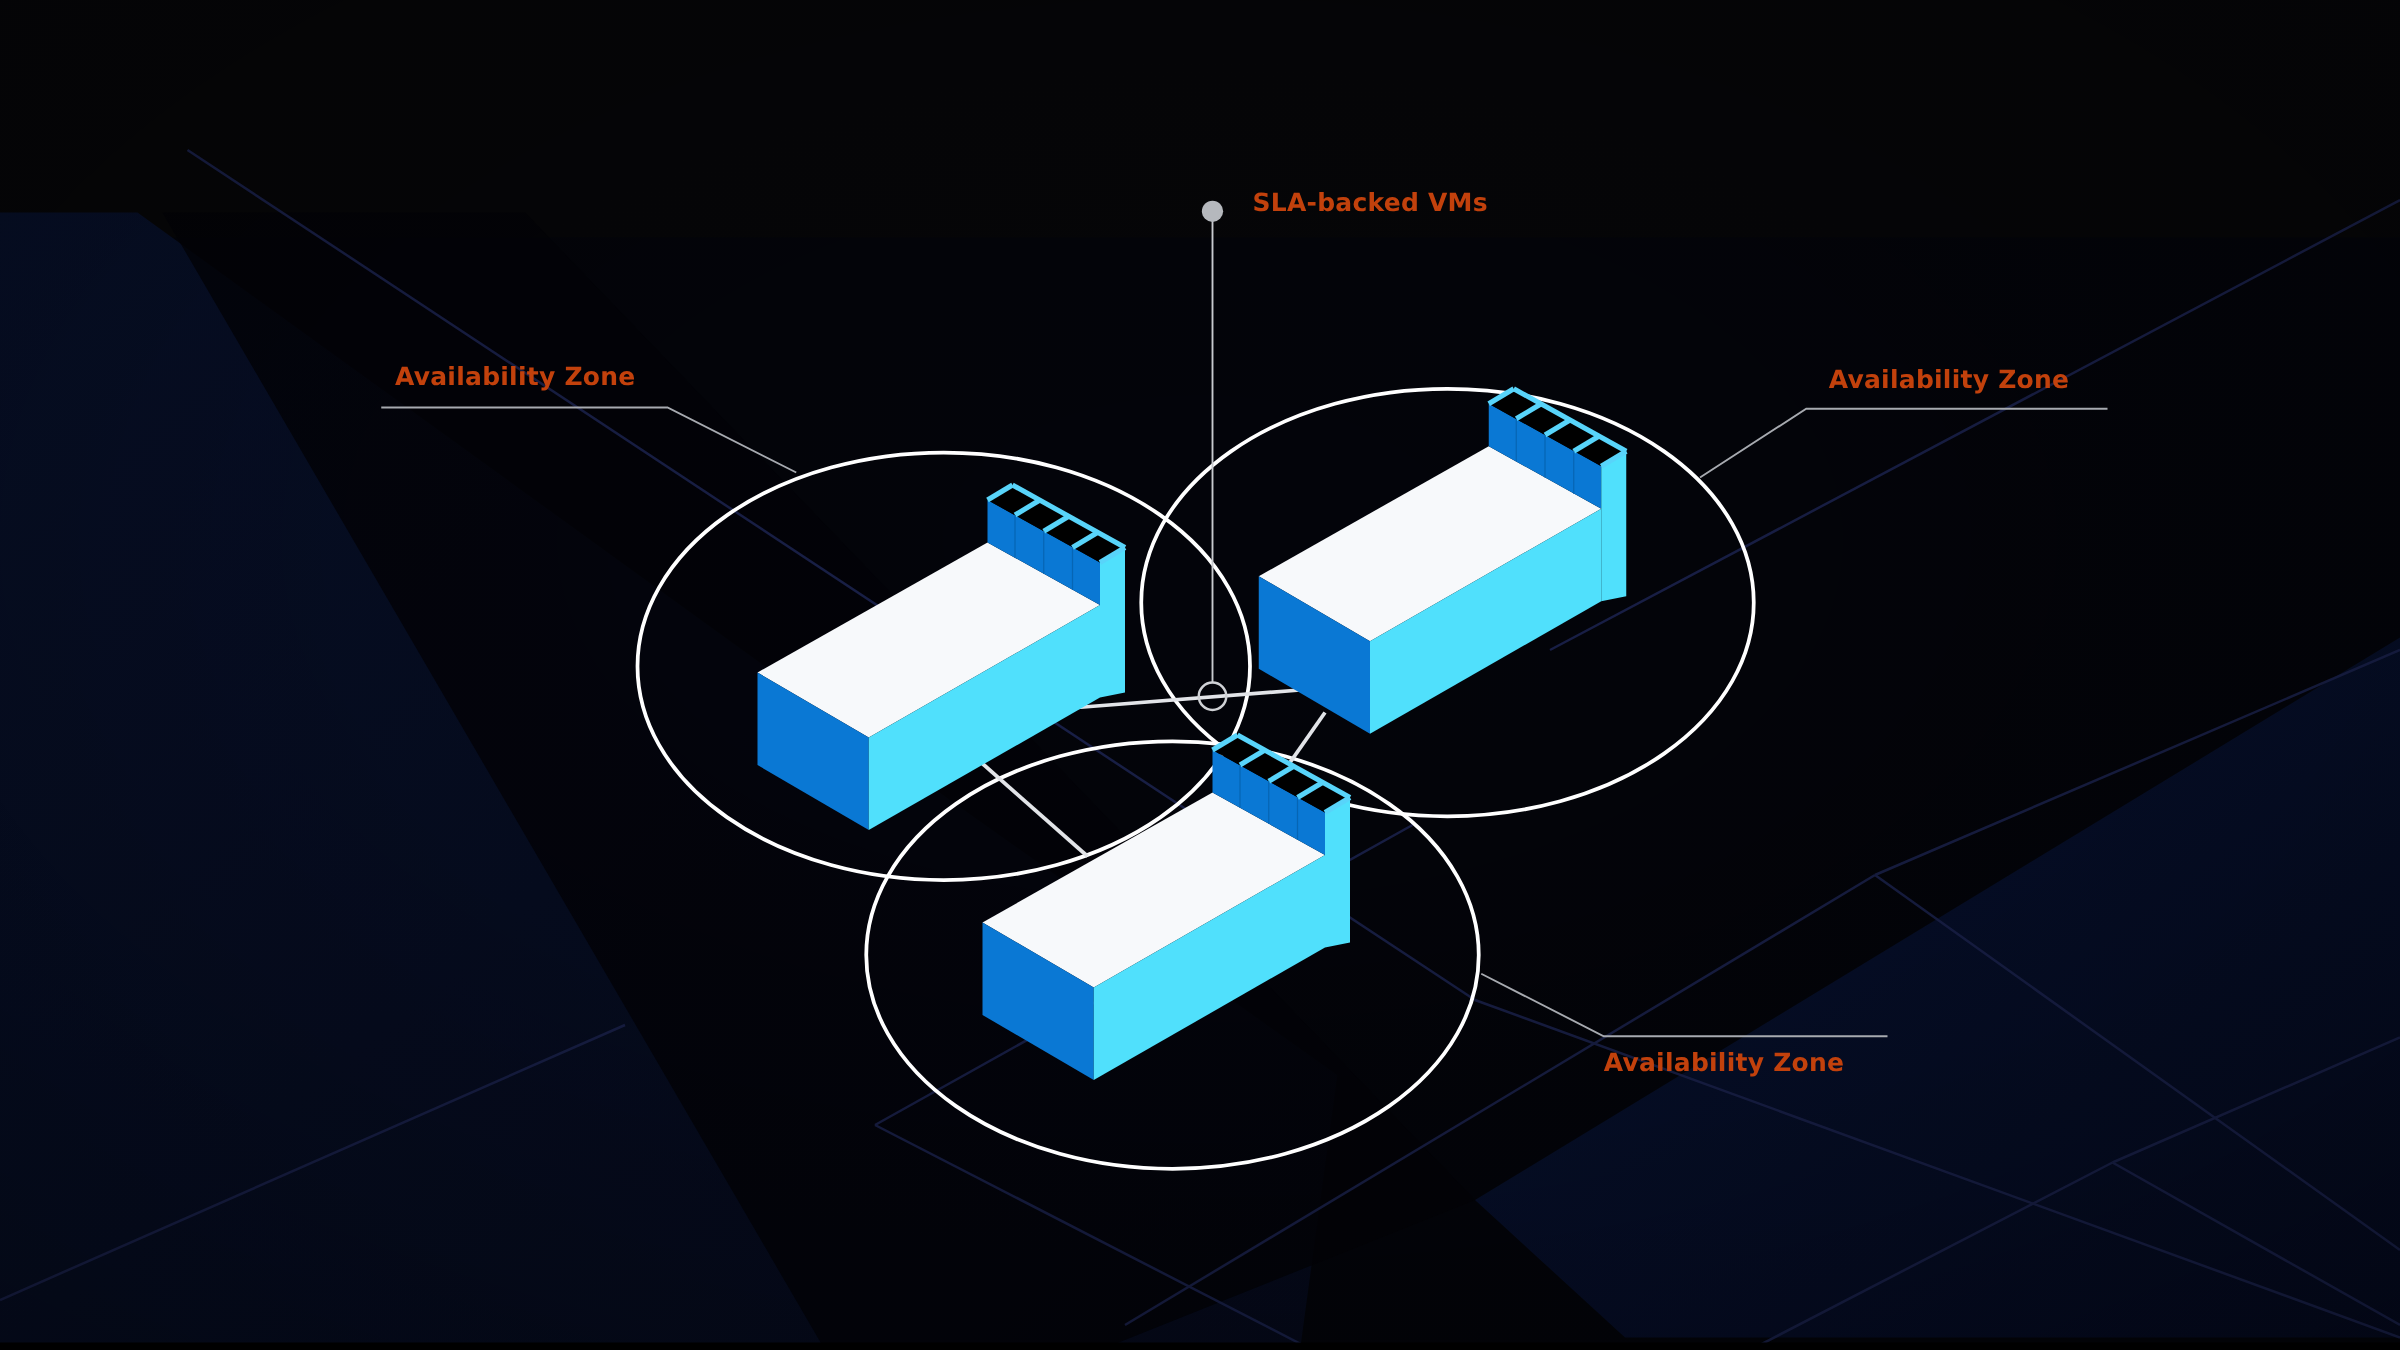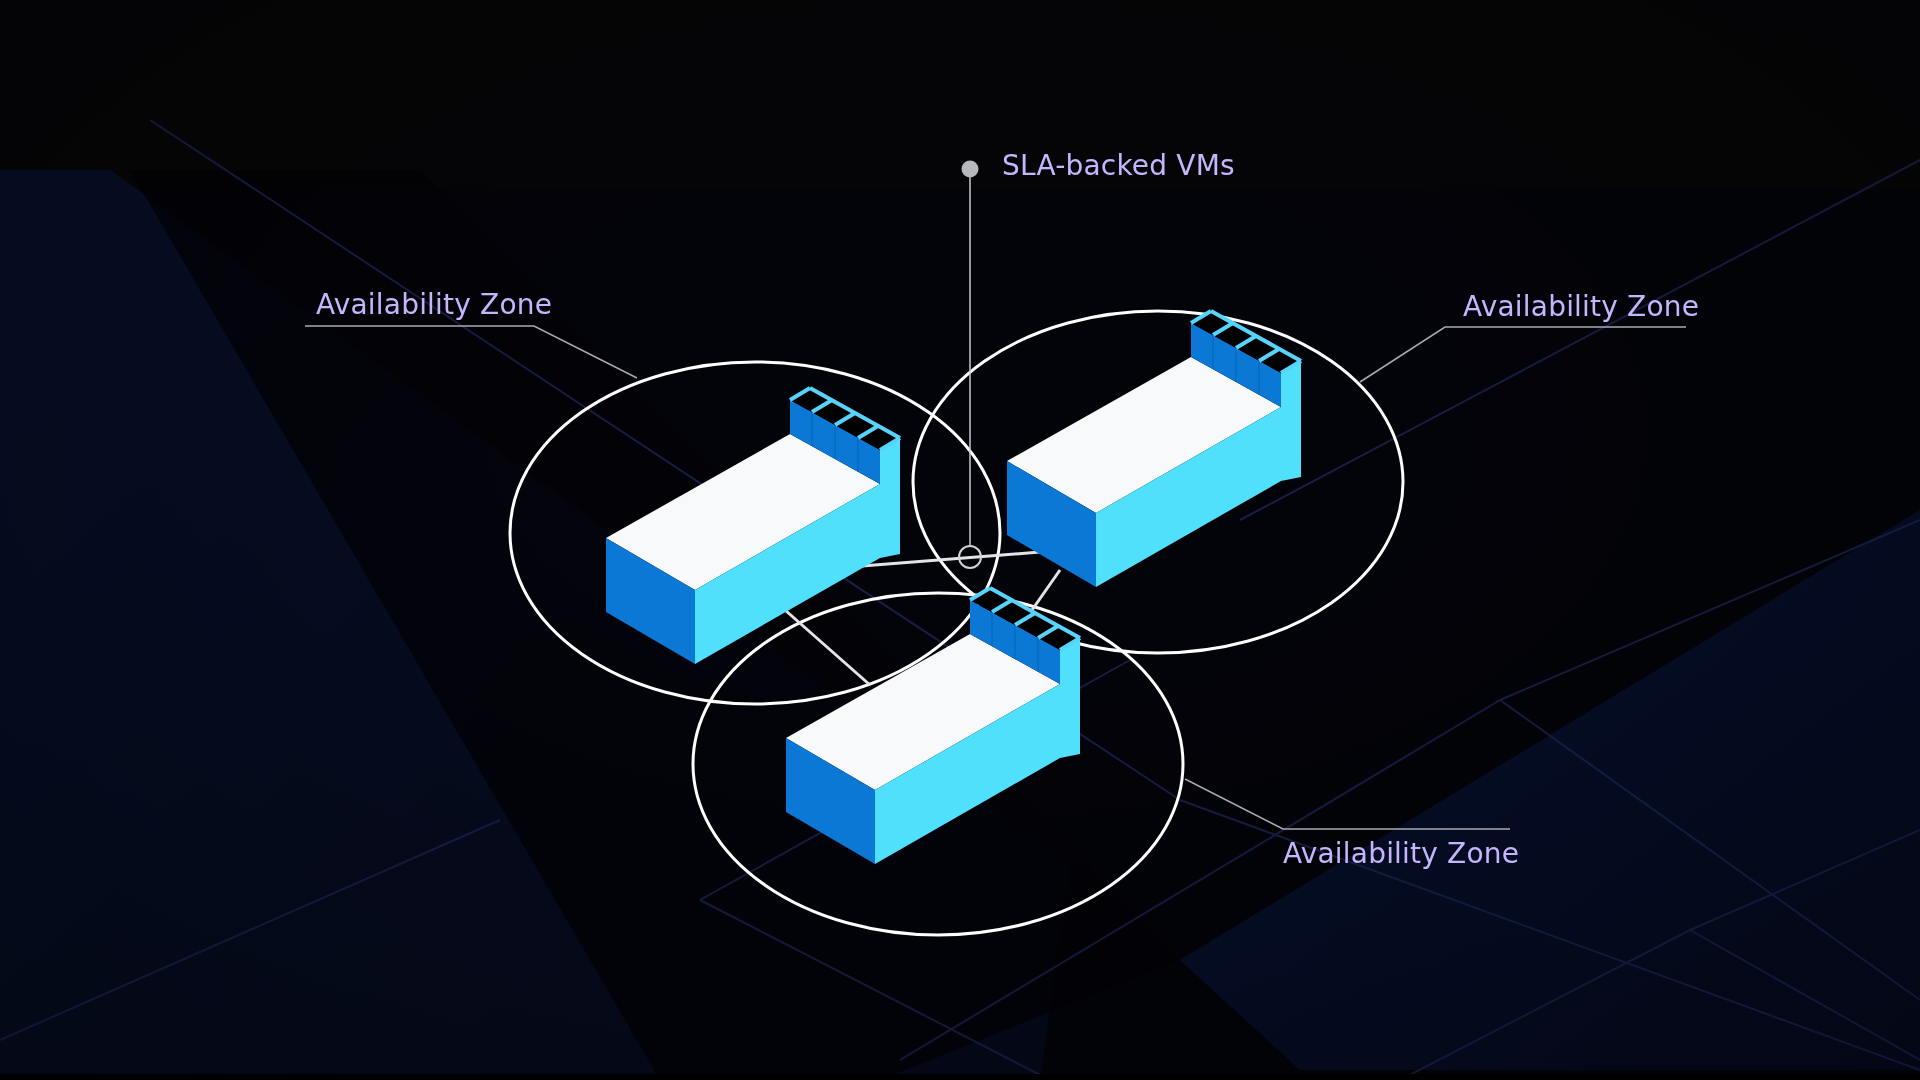--- a/index.html
+++ b/index.html
@@ -1,18 +1,18 @@
 <!DOCTYPE html>
 <html><head>
 <meta charset="utf-8">
 <style>
   html, body { margin:0; padding:0; background:#000; }
   body { width:1920px; height:1080px; overflow:hidden; position:relative; font-family:"DejaVu Sans", "Liberation Sans", sans-serif; }
   #scene { position:absolute; left:0; top:0; width:1920px; height:1080px; display:block; }
-  .label { position:absolute; color:#c4b5fd; font-size:28px; letter-spacing:0.2px; white-space:nowrap; line-height:1; }
+  .label { position:absolute; color:#c2410c; font-size:20px; letter-spacing:0.2px; white-space:nowrap; line-height:1;font-weight:bold; }
 </style>
 </head>
 <body>
 
 <svg id="scene" viewBox="0 0 1920 1080" xmlns="http://www.w3.org/2000/svg">
   <defs>
     <linearGradient id="navyL" x1="0" y1="0" x2="1" y2="1">
       <stop offset="0" stop-color="#07102a"></stop>
       <stop offset="1" stop-color="#050a1c"></stop>
     </linearGradient>

